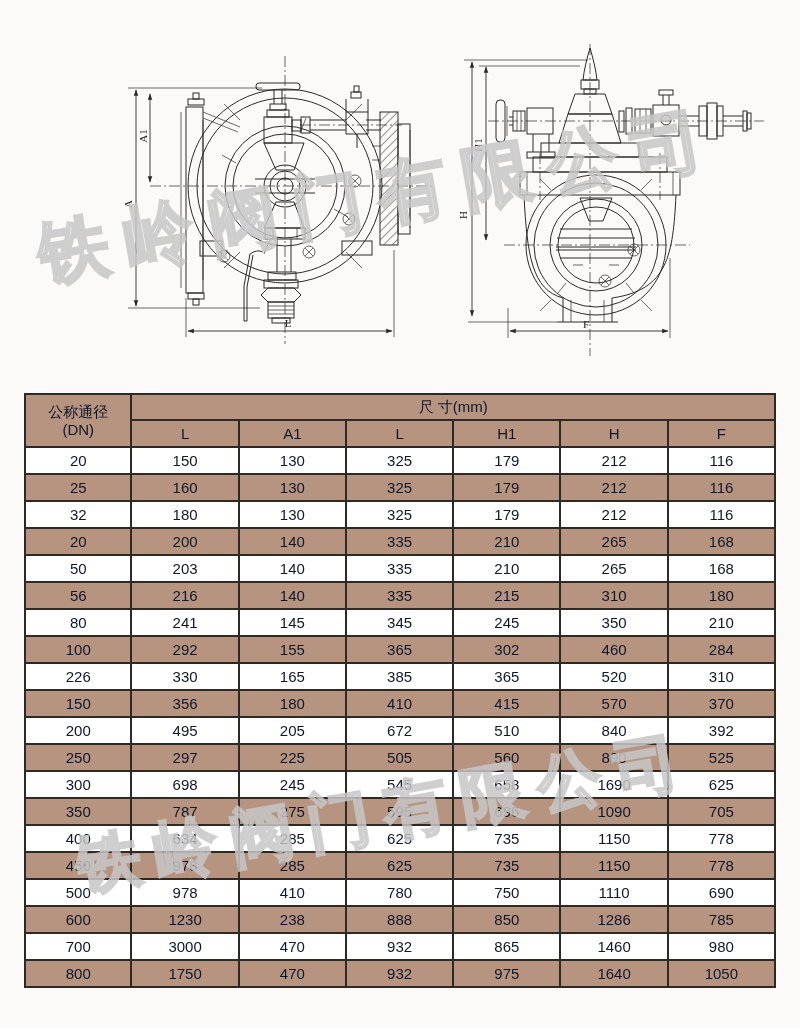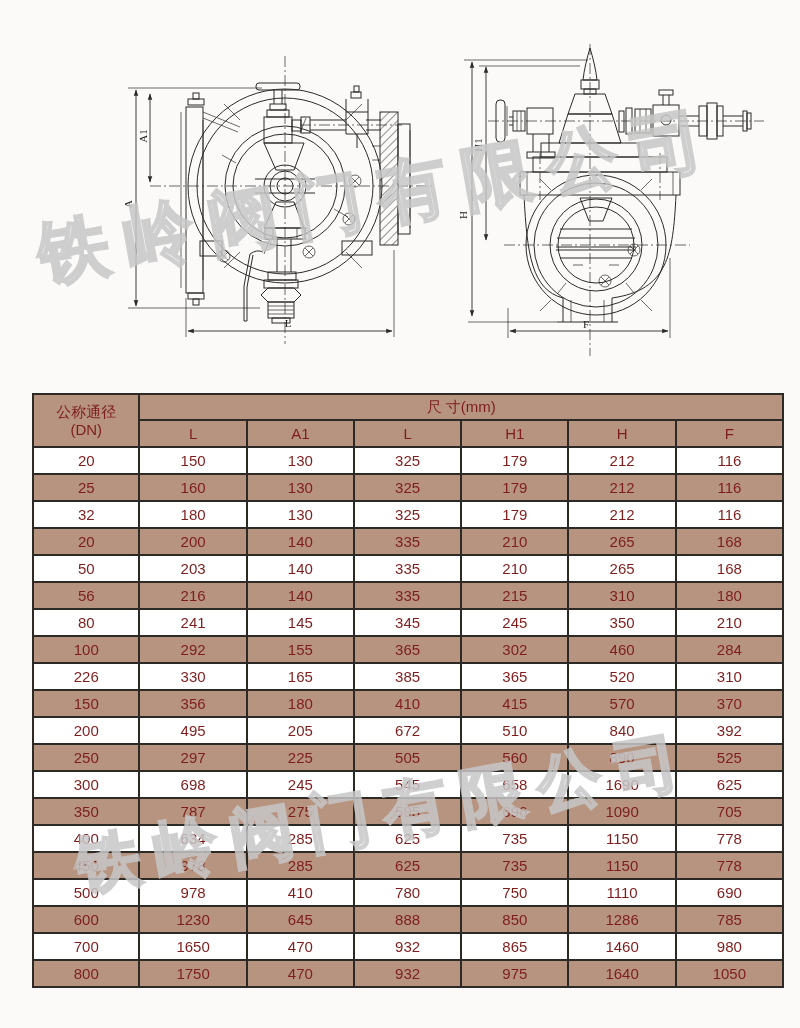--- a/index.html
+++ b/index.html
@@ -17,21 +17,21 @@
   svg text{font-family:"Liberation Serif",serif;font-size:11px;fill:#222;}
   
   .wm{position:absolute;z-index:6;pointer-events:none;white-space:nowrap;
       font-size:70px;font-weight:700;letter-spacing:16px;color:transparent;
       -webkit-text-stroke:2.5px var(--wm);opacity:.85;}
   .wm-top{left:34px;top:150px;transform:rotate(-10deg);}
   .wm-bottom{left:72px;top:770px;transform:rotate(-10deg);font-size:64px;letter-spacing:14px;}
   
   table.dims{position:absolute;top:393px;left:24px;width:752px;z-index:2;
      border-collapse:collapse;table-layout:fixed;
-     font-family:"Liberation Sans",sans-serif;font-size:15px;color:#7f1d1d;margin-left:8px;}
+     font-family:"Liberation Sans",sans-serif;font-size:15px;color:#0f172a;}
   table.dims th,table.dims td{border:2px solid var(--border);text-align:center;
      padding:0;height:25px;font-weight:normal;background:#fff;}
   table.dims thead th{background:var(--band);}
   table.dims thead tr.group-row th{height:24px;}
   table.dims thead tr.col-row th{height:25px;}
   th.corner div{line-height:1.15;font-size:15px;}
   tbody tr:nth-child(even) td{background:var(--band);}
 </style>
 </head>
 <body>
@@ -406,29 +406,29 @@
           <td>978</td>
           <td>410</td>
           <td>780</td>
           <td>750</td>
           <td>1110</td>
           <td>690</td>
         </tr>
         <tr>
           <td>600</td>
           <td>1230</td>
-          <td>645</td>
+          <td>238</td>
           <td>888</td>
           <td>850</td>
           <td>1286</td>
           <td>785</td>
         </tr>
         <tr>
           <td>700</td>
-          <td>1650</td>
+          <td>3000</td>
           <td>470</td>
           <td>932</td>
           <td>865</td>
           <td>1460</td>
           <td>980</td>
         </tr>
         <tr>
           <td>800</td>
           <td>1750</td>
           <td>470</td>

